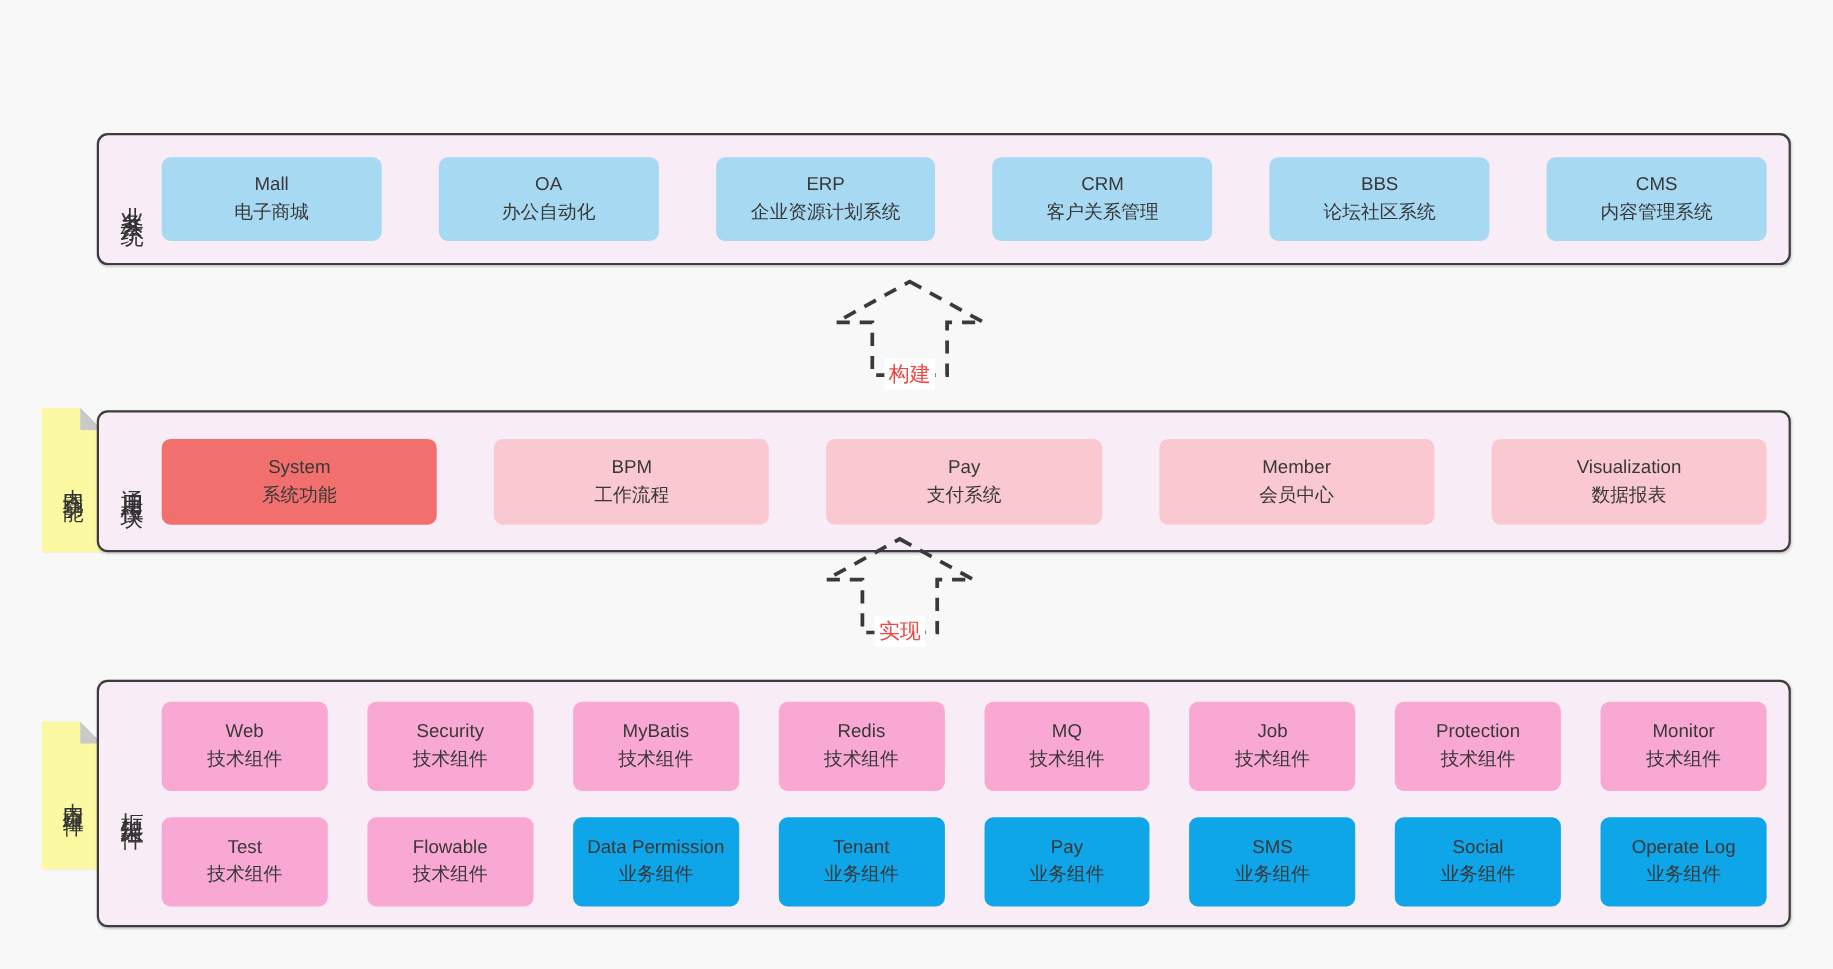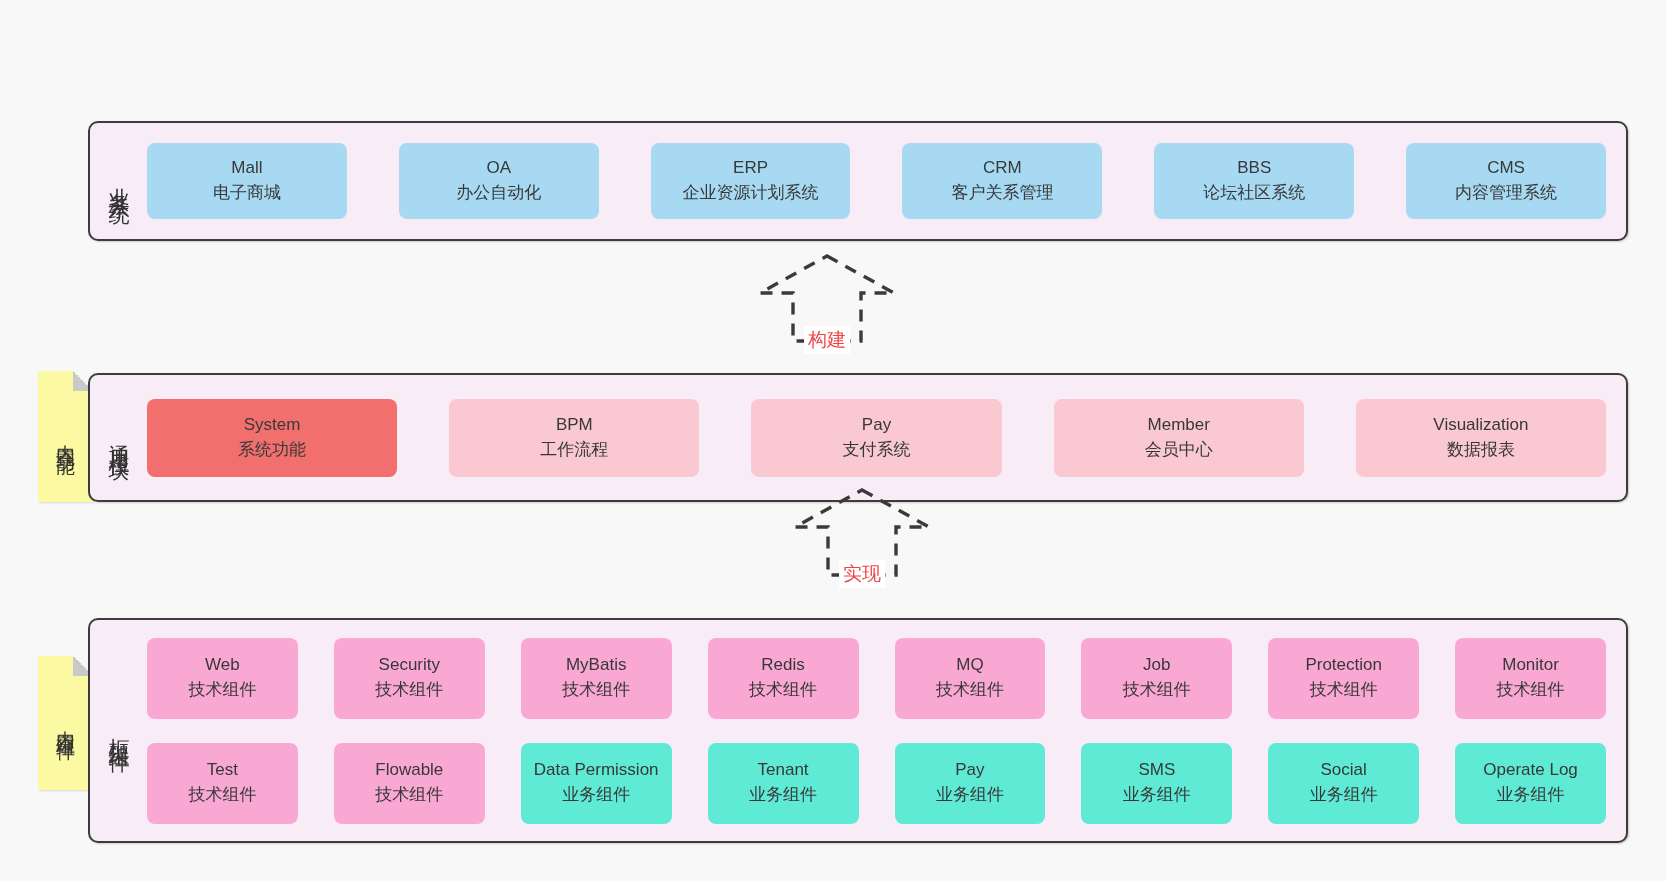--- a/index.html
+++ b/index.html
@@ -52,21 +52,21 @@
     padding:4px 6px;box-sizing:border-box;
   }
   .h-top{height:76px;}
   .h-mid{height:78px;}
   .h-bot{height:81px;}
   .bt,.bs{font-size:17px;line-height:1.45;color:#383838;}
   .b-blue{background:#a7d9f3;}
   .b-red{background:#f1706e;}
   .b-pink{background:#f9c8d0;}
   .b-green{background:#f9a8d4;}
-  .b-green-light{background:#5eead4;}
+  .b-green-light{background:#0ea5e9;}
   
   .sticky{
     position:absolute;left:38px;width:55px;
     background:#fbf9a2;
     box-shadow:1px 1px 2px rgba(0,0,0,0.12);
     display:flex;align-items:center;justify-content:center;
   }
   .sticky .fold{
     position:absolute;top:0;right:0;width:20px;height:20px;
     background:linear-gradient(to bottom left,
@@ -161,21 +161,21 @@
           <div class="bs">会员中心</div>
         </div>
         <div class="box b-pink h-mid">
           <div class="bt">Visualization</div>
           <div class="bs">数据报表</div>
         </div>
       </div>
     </div>
   </div>
 
-  <div class="arrow" style="left:792px;top:487px;">
+  <div class="arrow" style="left:748px;top:487px;">
     <svg width="140" height="92" viewBox="0 0 140 92">
       <polygon points="70,3 137,40 104,40 104,88 36,88 36,40 3,40" fill="none" stroke="#3a3a3a" stroke-width="3.4" stroke-dasharray="12 9"></polygon>
     </svg>
     <div class="arrow-label">实现</div>
   </div>
 
   <div class="sticky" style="top:656px;height:134px;">
     <div class="fold"></div>
     <div class="sticky-text">内置组件</div>
   </div>

